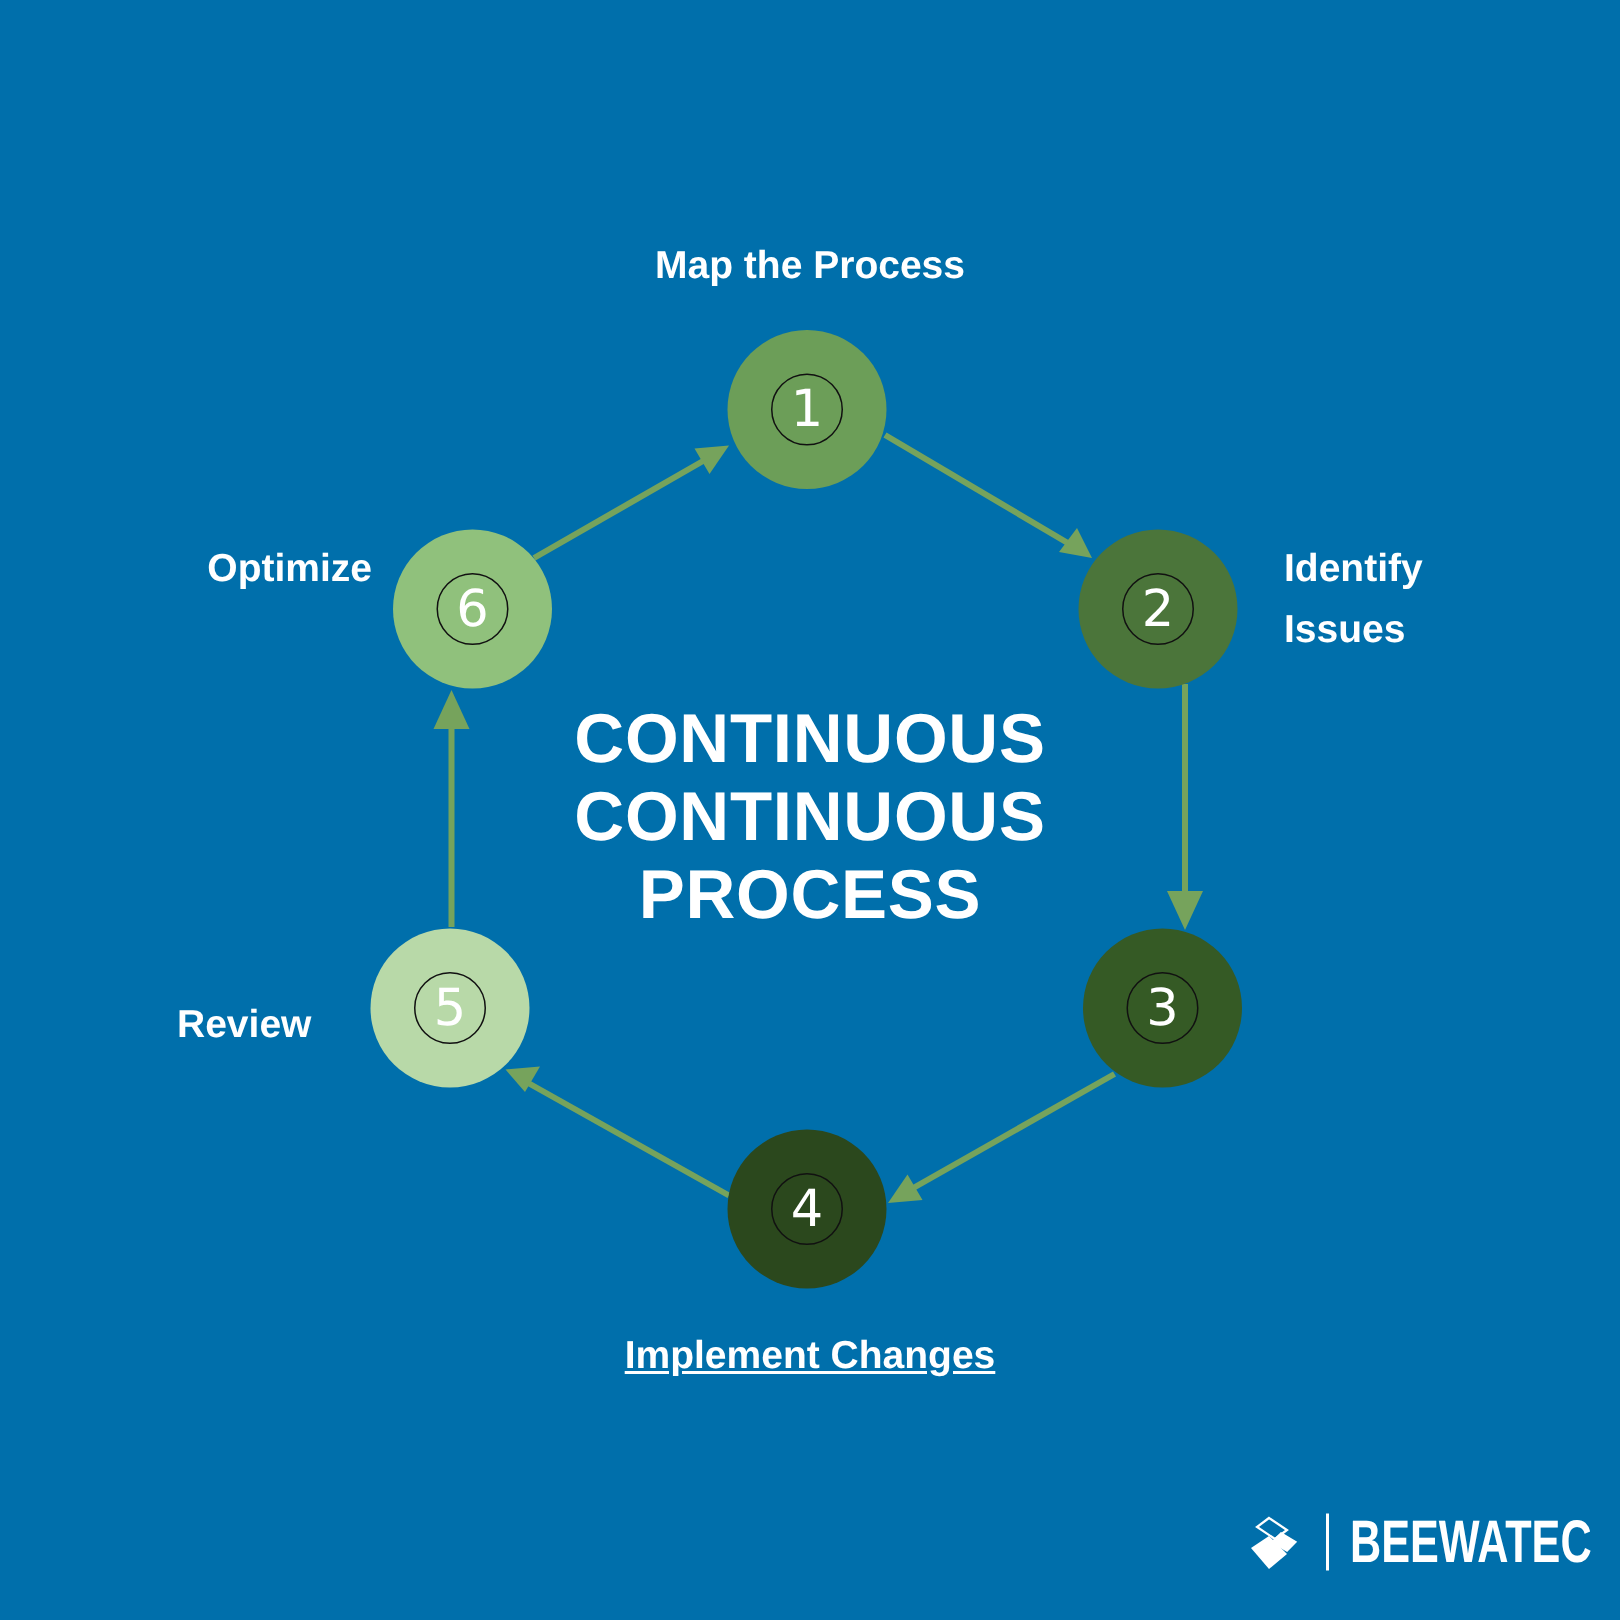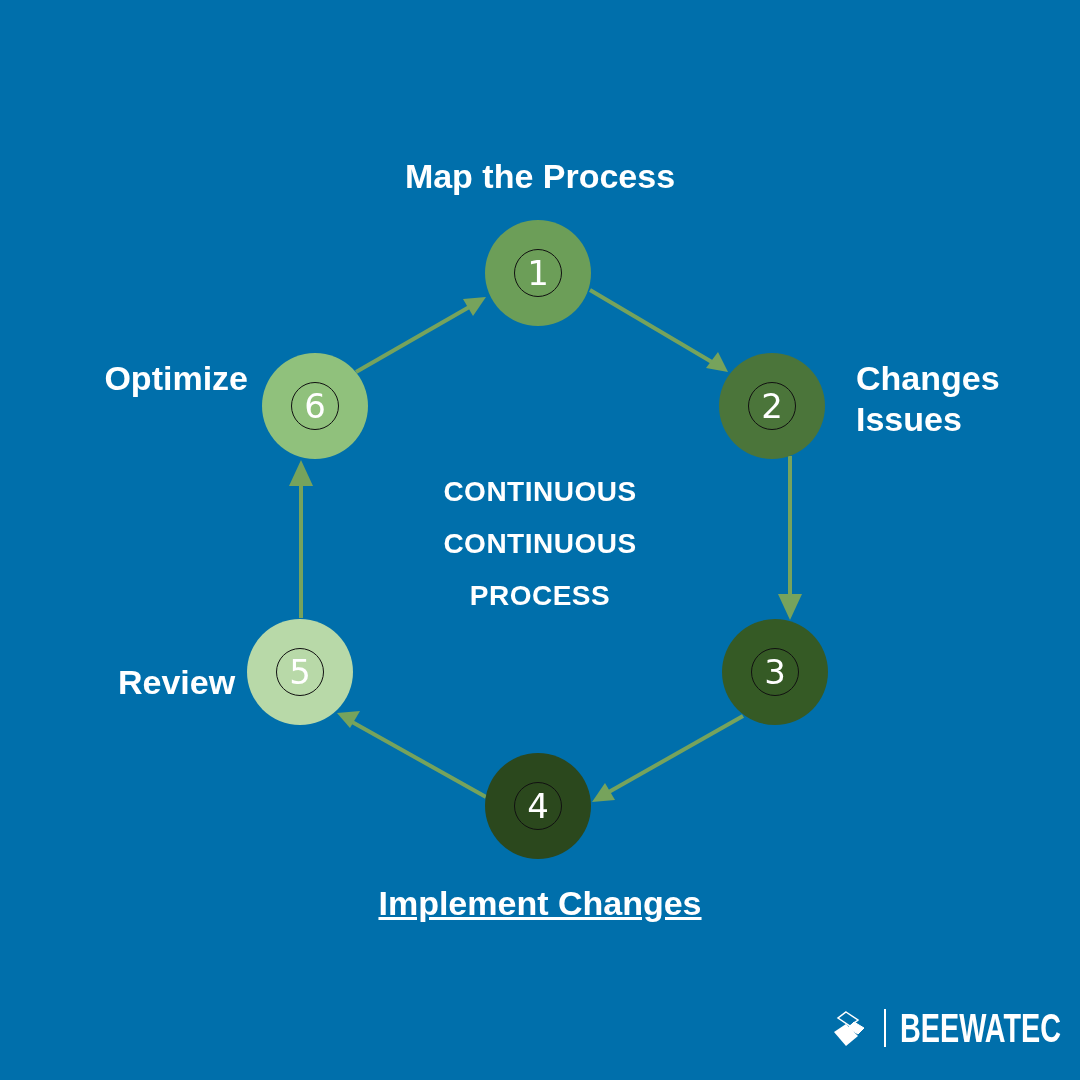--- a/index.html
+++ b/index.html
@@ -17,29 +17,29 @@
       transform: translate(-53px, -53px);
     }
     .step .ring {
       width: 48px; height: 48px; border-radius: 50%;
       border: 1.5px solid #111; box-sizing: border-box;
       display: flex; align-items: center; justify-content: center;
       color: #ffffff; font-size: 34px; font-weight: normal; line-height: 1;
       font-family: "DejaVu Sans", sans-serif;
     }
     .label {
-      position: absolute; color: #ffffff; font-weight: bold; font-size: 34px;
+      position: absolute; color: #ffffff; font-weight: bold; font-size: 26px;
       line-height: 41px; white-space: nowrap;
     }
     .label.right { text-align: left; }
     .label.left { text-align: left; }
     .label.center { text-align: center; transform: translateX(-50%); }
     .title {
       position: absolute; left: 540px; top: 466px; transform: translateX(-50%);
-      color: #ffffff; font-weight: bold; font-size: 28px; line-height: 52px;
+      color: #ffffff; font-weight: bold; font-size: 46px; line-height: 52px;
       text-align: center; white-space: nowrap; letter-spacing: 0.5px;
     }
     .title span { display: block; }
     .logo {
       position: absolute; left: 832px; top: 1006px; height: 44px;
       display: flex; align-items: center;
     }
     .logo .divider { width: 2px; height: 38px; background: #ffffff; margin: 0 14px 0 12px; }
     .logo .brand {
       color: #ffffff; font-weight: bold; font-size: 40px; letter-spacing: 0px;
@@ -95,21 +95,21 @@
   <div class="step" style="left:300px; top:672px; background:#b8d9a8;">
     <div class="ring">5</div>
   </div>
   <div class="step" style="left:315px; top:406px; background:#90c17c;">
     <div class="ring">6</div>
   </div>
 
   <div class="label center" style="left:540px; top:156px;">Map the Process</div>
 
   <div class="label right" style="left:856px; top:358px;">
-    <div>Changes</div>
+    <div>Identify</div>
     <div>Issues</div>
   </div>
 
   <div class="label right" style="left:856px; top:631px;">
   </div>
 
   <div class="label center" style="left:540px; top:883px;text-decoration:underline;">Implement Changes</div>
 
   <div class="label right" style="left:118px; top:662px;">Review</div>
 

